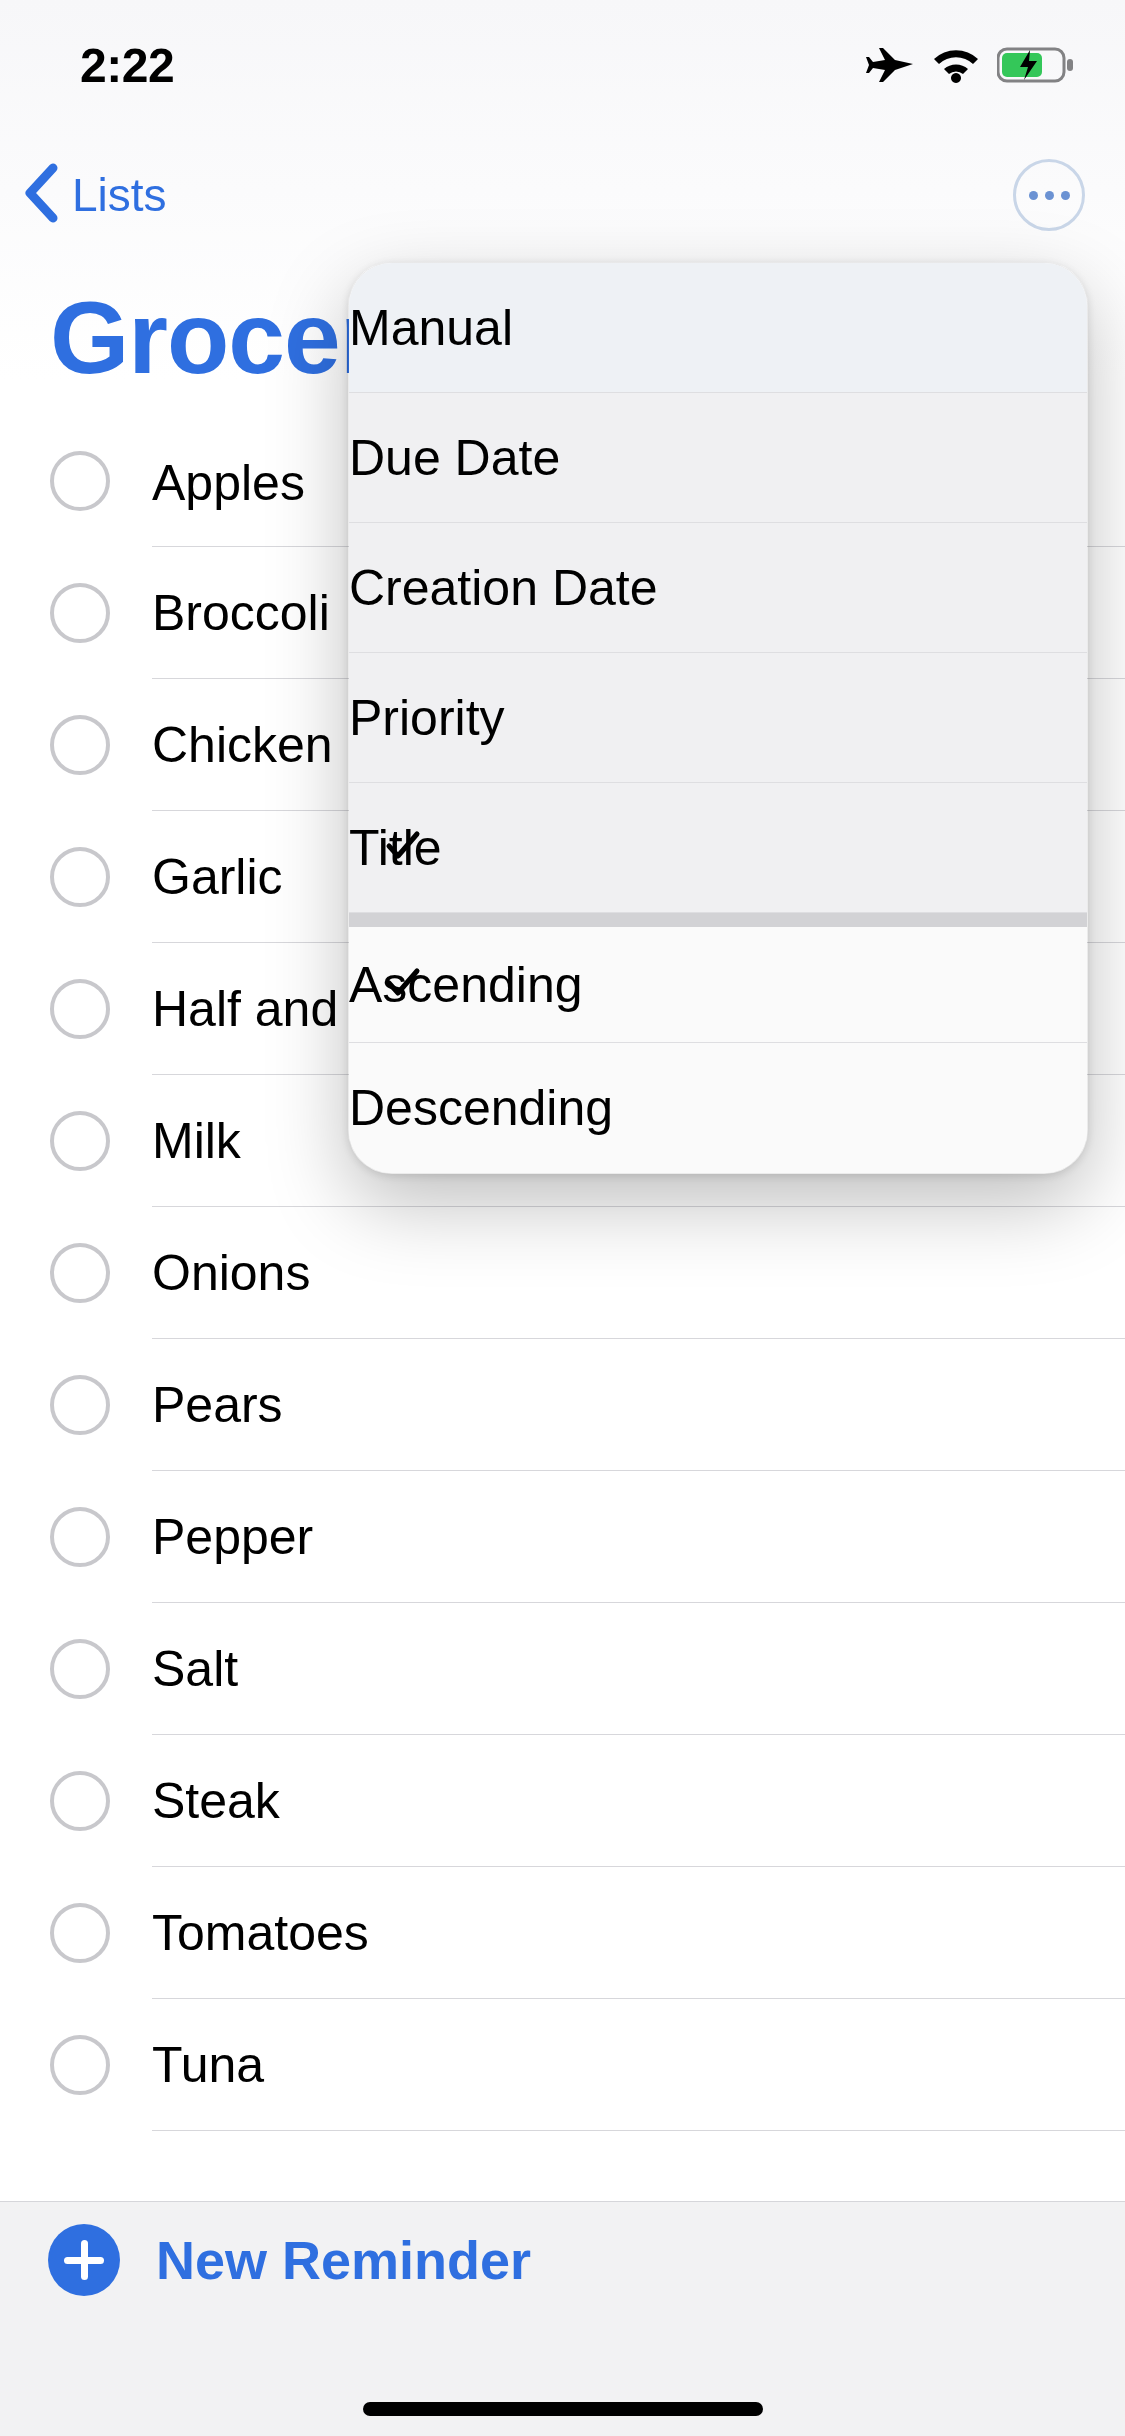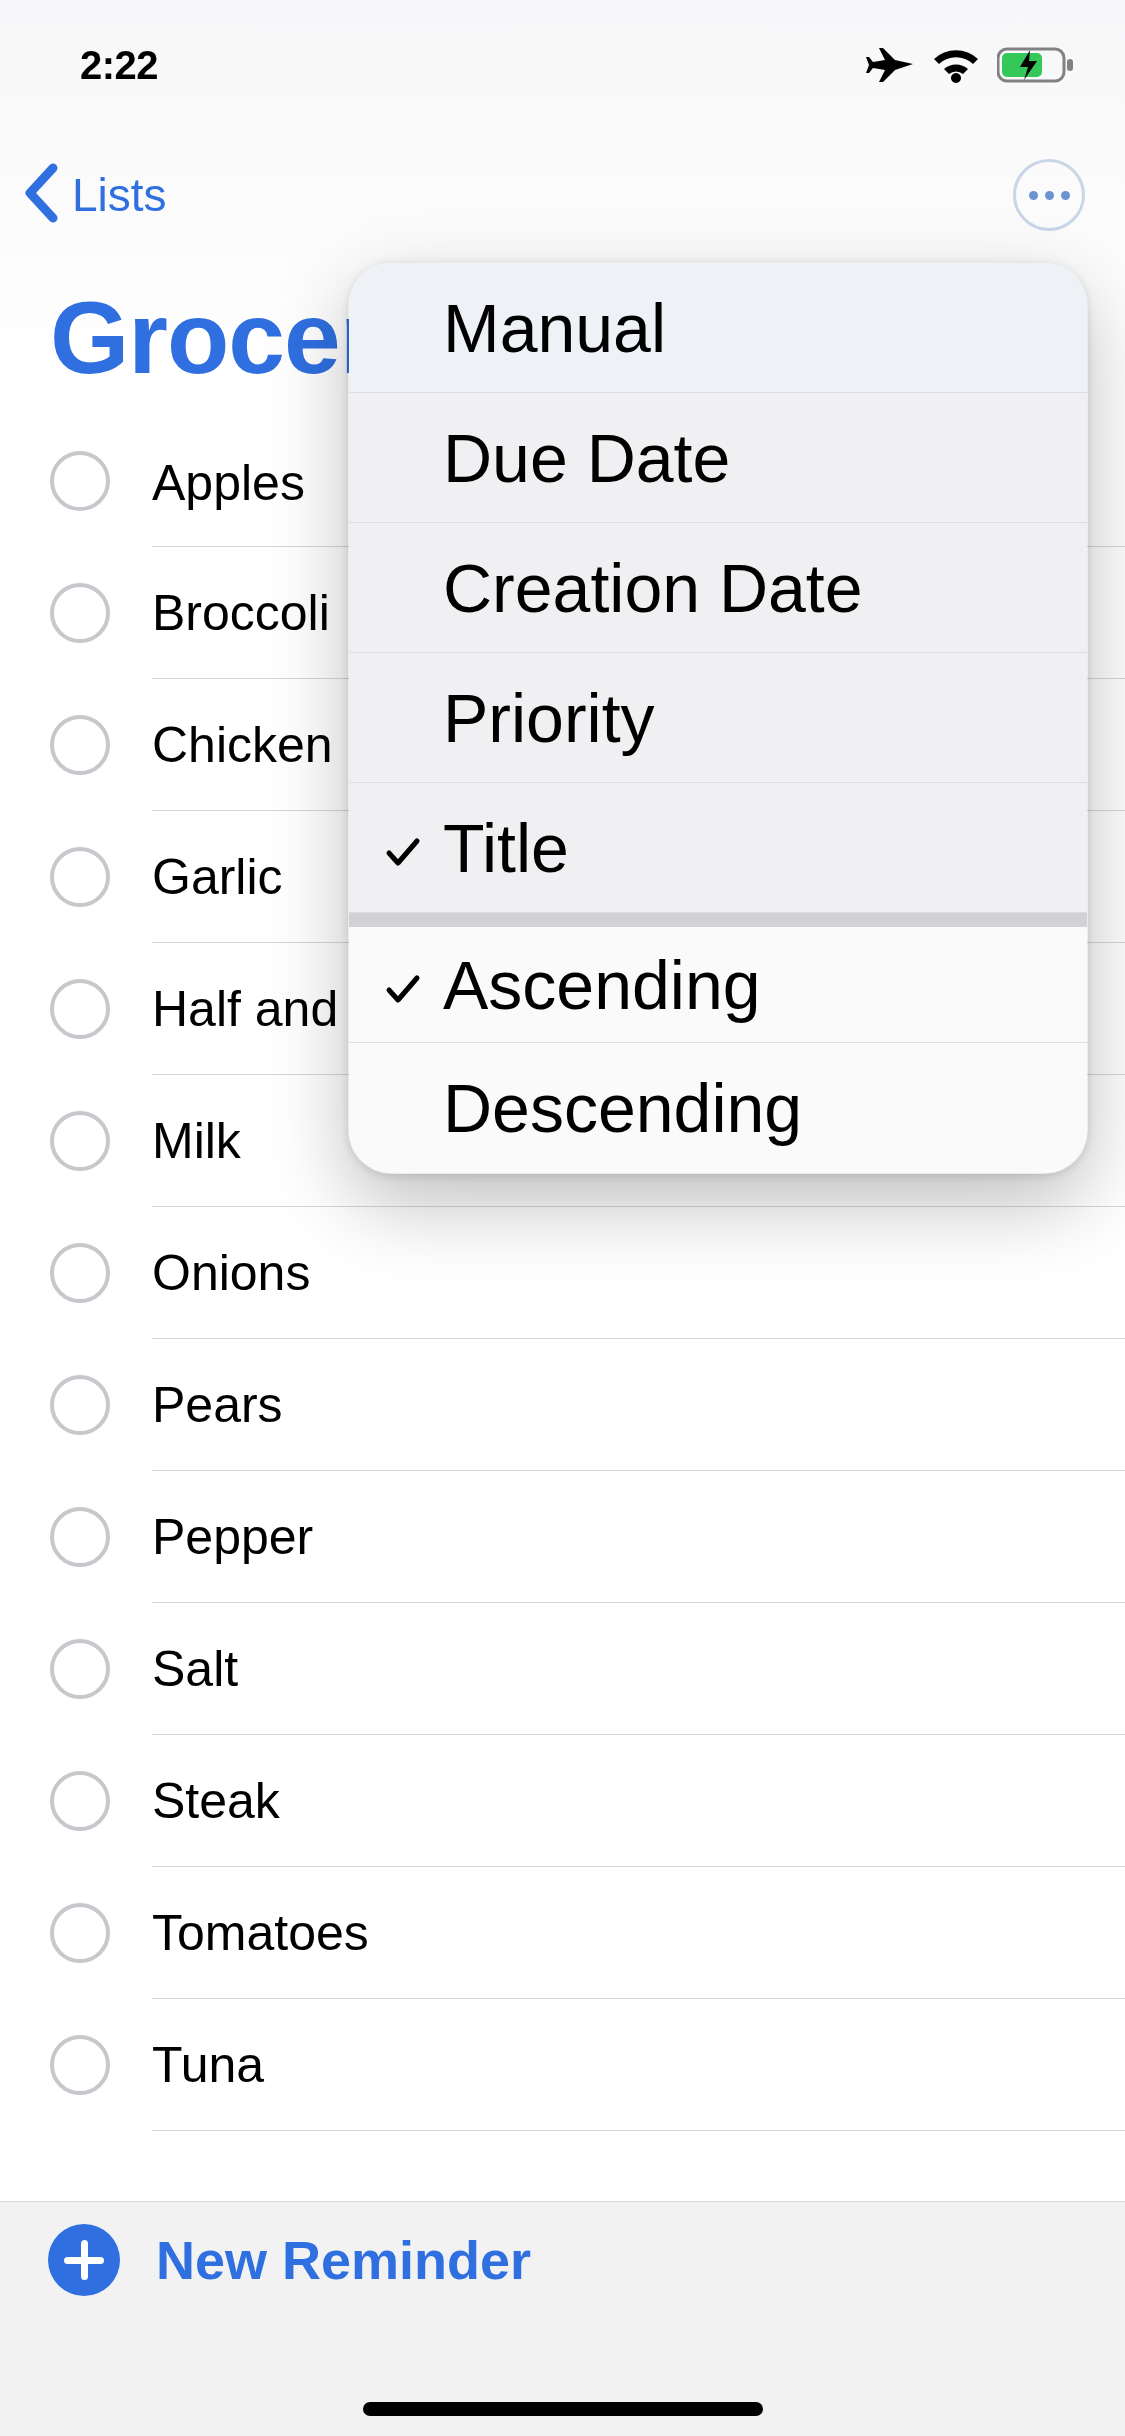--- a/index.html
+++ b/index.html
@@ -3,21 +3,21 @@
 <meta charset="utf-8">
 <style>
   * { margin:0; padding:0; box-sizing:border-box; font-family:-apple-system,"SF Pro Text","Helvetica Neue",Helvetica,Arial,sans-serif; -webkit-font-smoothing:antialiased; }
   html,body { width:1125px; height:2436px; background:#fff; overflow:hidden; }
 
   
   .bg-grad { position:absolute; inset:0; background:linear-gradient(180deg,#f7f7f9 0%, #ffffff 380px, #ffffff 100%); }
 
   
   .status-bar { position:absolute; top:0; left:0; right:0; height:130px; display:flex; align-items:center; justify-content:space-between; padding:0 50px 0 80px; }
-  .status-time { font-size:40px; font-weight:600; letter-spacing:-0.5px; }
+  .status-time { font-size:48px; font-weight:600; letter-spacing:-0.5px; }
   .status-right { display:flex; align-items:center; gap:16px; }
   .airplane-icon svg, .wifi-icon svg, .battery-icon svg { display:block; }
 
   
   .nav-bar { position:absolute; top:140px; left:0; right:0; height:110px; display:flex; align-items:center; justify-content:space-between; padding:0 40px 0 18px; }
   .nav-back { display:flex; align-items:center; gap:4px; color:#2f6fe0; }
   .nav-back-label { font-size:46px; font-weight:400; color:#2f6fe0; }
   .nav-more { width:72px; height:72px; border-radius:50%; border:3px solid #c9d6e8; display:flex; align-items:center; justify-content:center; }
   .nav-more .dots { display:flex; gap:7px; }
   .nav-more .dot { width:9px; height:9px; border-radius:50%; background:#6b92d3; }
@@ -40,21 +40,21 @@
   .new-reminder-plus::before { width:40px; height:7px; top:33px; left:16px; }
   .new-reminder-plus::after  { width:7px; height:40px; top:16px; left:33px; }
   .new-reminder-label { font-size:54px; font-weight:600; color:#2f6fe0; }
 
   .home-indicator { position:absolute; bottom:20px; left:50%; transform:translateX(-50%); width:400px; height:14px; border-radius:10px; background:#000; }
 
   
   .menu { position:absolute; top:262px; left:348px; width:740px; border-radius:44px; overflow:hidden;
           box-shadow:0 30px 80px rgba(0,0,0,0.25), 0 2px 8px rgba(0,0,0,0.12); border:1px solid rgba(0,0,0,0.08);
           display:flex; flex-direction:column; }
-  .menu-item { height:130px; display:flex; align-items:center; padding-left:94px; font-size:68px; color:#000;
+  .menu-item { height:130px; display:flex; align-items:center; font-size:50px; color:#000;
                background:#f0f0f2; border-bottom:1px solid #dedee1; position:relative; }
   .menu .menu-item:first-child { background:#eef1f5; }
   .menu-item.after-sep { border-top:14px solid #d2d2d5; background:#fafafa; }
   .menu .menu-item:last-child { border-bottom:none; background:#fafafa; }
   .menu-check { position:absolute; left:34px; }
 
 </style>
 </head>
 <body>
 

